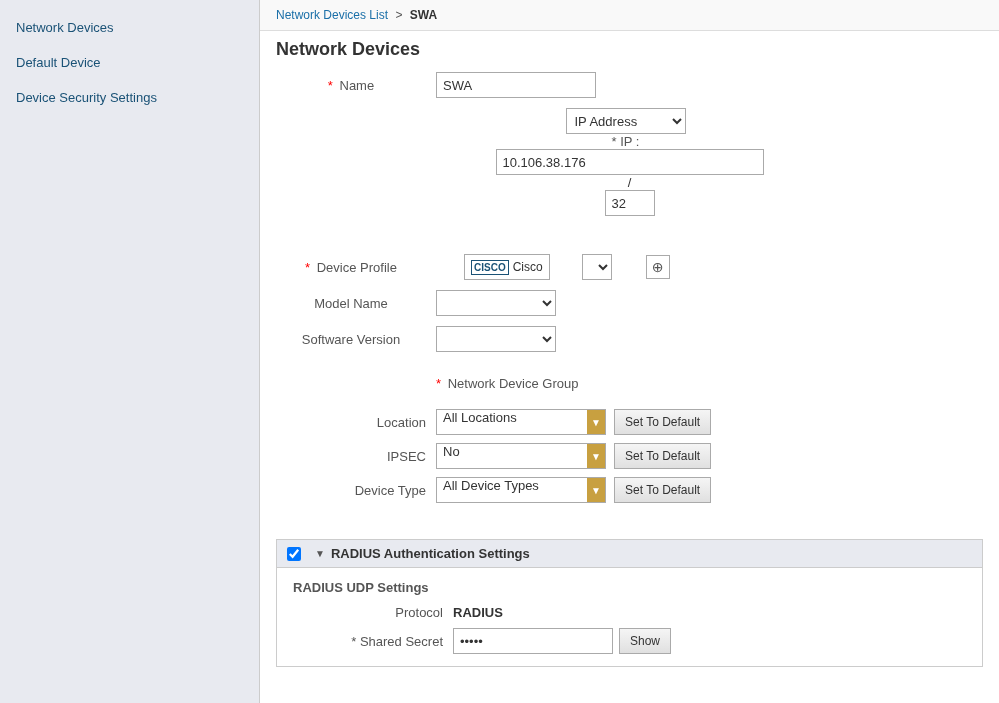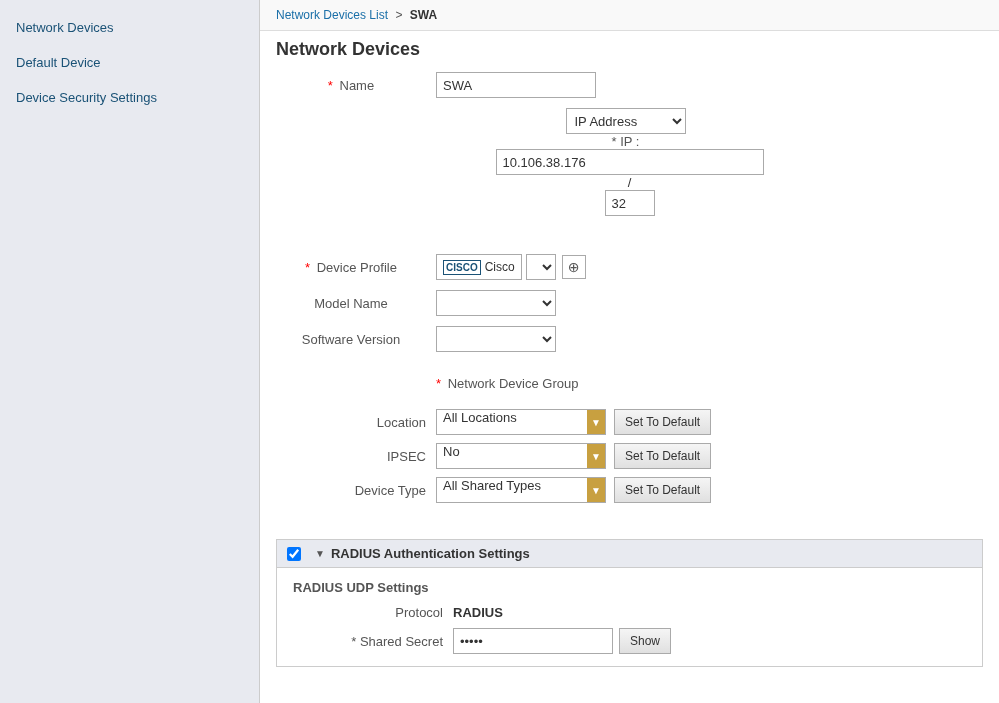--- a/index.html
+++ b/index.html
@@ -103,20 +103,21 @@
     .ip-type-select { width: 120px; margin-right: 8px; }
     .ip-label { margin-right: 8px; font-size: 13px; color: #555; }
 
     .section-spacer { height: 14px; }
 
     
     .device-profile-row {
       display: flex;
       align-items: center;
       margin-bottom: 10px;
+      gap: 28px;
     }
     .cisco-badge {
       display: inline-flex;
       align-items: center;
       border: 1px solid #aaa;
       padding: 2px 6px;
       background: #fff;
       font-size: 12px;
       height: 26px;
       margin-right: 4px;
@@ -385,21 +386,21 @@
       <div class="dropdown-with-arrow">
         <span class="dwa-text">No</span>
         <span class="dwa-arrow">▼</span>
       </div>
       <button class="set-default-btn">Set To Default</button>
     </div>
 
     <div class="ndg-row">
       <div class="ndg-row-label">Device Type</div>
       <div class="dropdown-with-arrow">
-        <span class="dwa-text">All Shared Types</span>
+        <span class="dwa-text">All Device Types</span>
         <span class="dwa-arrow">▼</span>
       </div>
       <button class="set-default-btn">Set To Default</button>
     </div>
 
     <div class="section-spacer"></div>
 
     <div class="radius-section">
       <div class="radius-header">
         <div class="checkbox-container">

